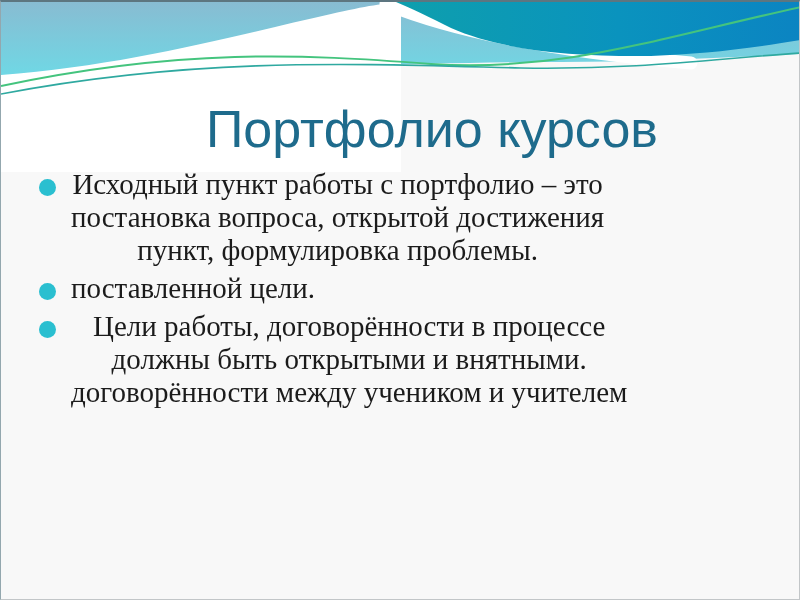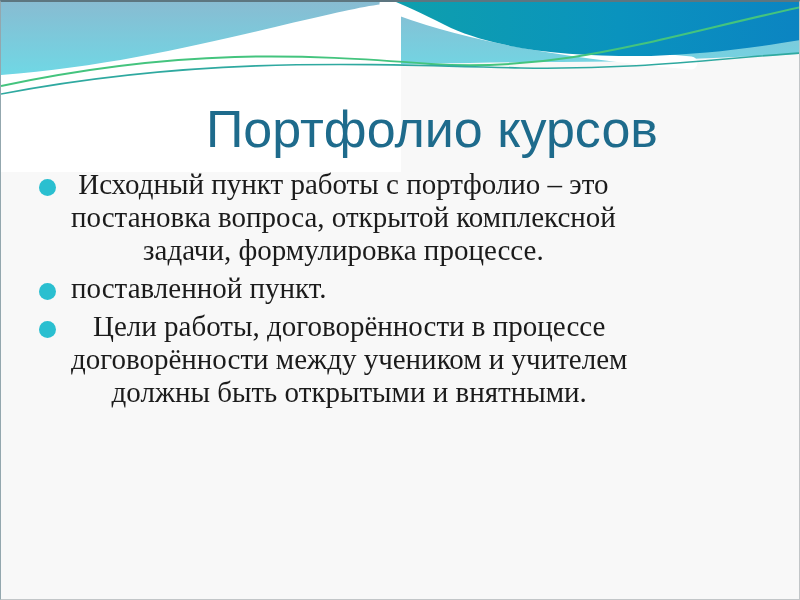--- a/index.html
+++ b/index.html
@@ -80,35 +80,35 @@
   </svg>
 
   <div class="slide-title">Портфолио курсов</div>
 
   <div class="bullets">
 
     <div class="bullet-item">
       <span class="bullet-dot"></span>
       <div class="bullet-lines">
         <div class="bullet-line">Исходный пункт работы с портфолио – это</div>
-        <div class="bullet-line">постановка вопроса, открытой комплексной</div>
-        <div class="bullet-line">задачи, формулировка процессе.</div>
+        <div class="bullet-line">постановка вопроса, открытой достижения</div>
+        <div class="bullet-line">пункт, формулировка проблемы.</div>
       </div>
     </div>
 
     <div class="bullet-item">
       <span class="bullet-dot"></span>
       <div class="bullet-lines">
-        <div class="bullet-line">поставленной пункт.</div>
+        <div class="bullet-line">поставленной цели.</div>
       </div>
     </div>
 
     <div class="bullet-item">
       <span class="bullet-dot"></span>
       <div class="bullet-lines">
         <div class="bullet-line">Цели работы, договорённости в процессе</div>
+        <div class="bullet-line">должны быть открытыми и внятными.</div>
         <div class="bullet-line">договорённости между учеником и учителем</div>
-        <div class="bullet-line">должны быть открытыми и внятными.</div>
       </div>
     </div>
 
   </div>
 </div>
 
 </body></html>

